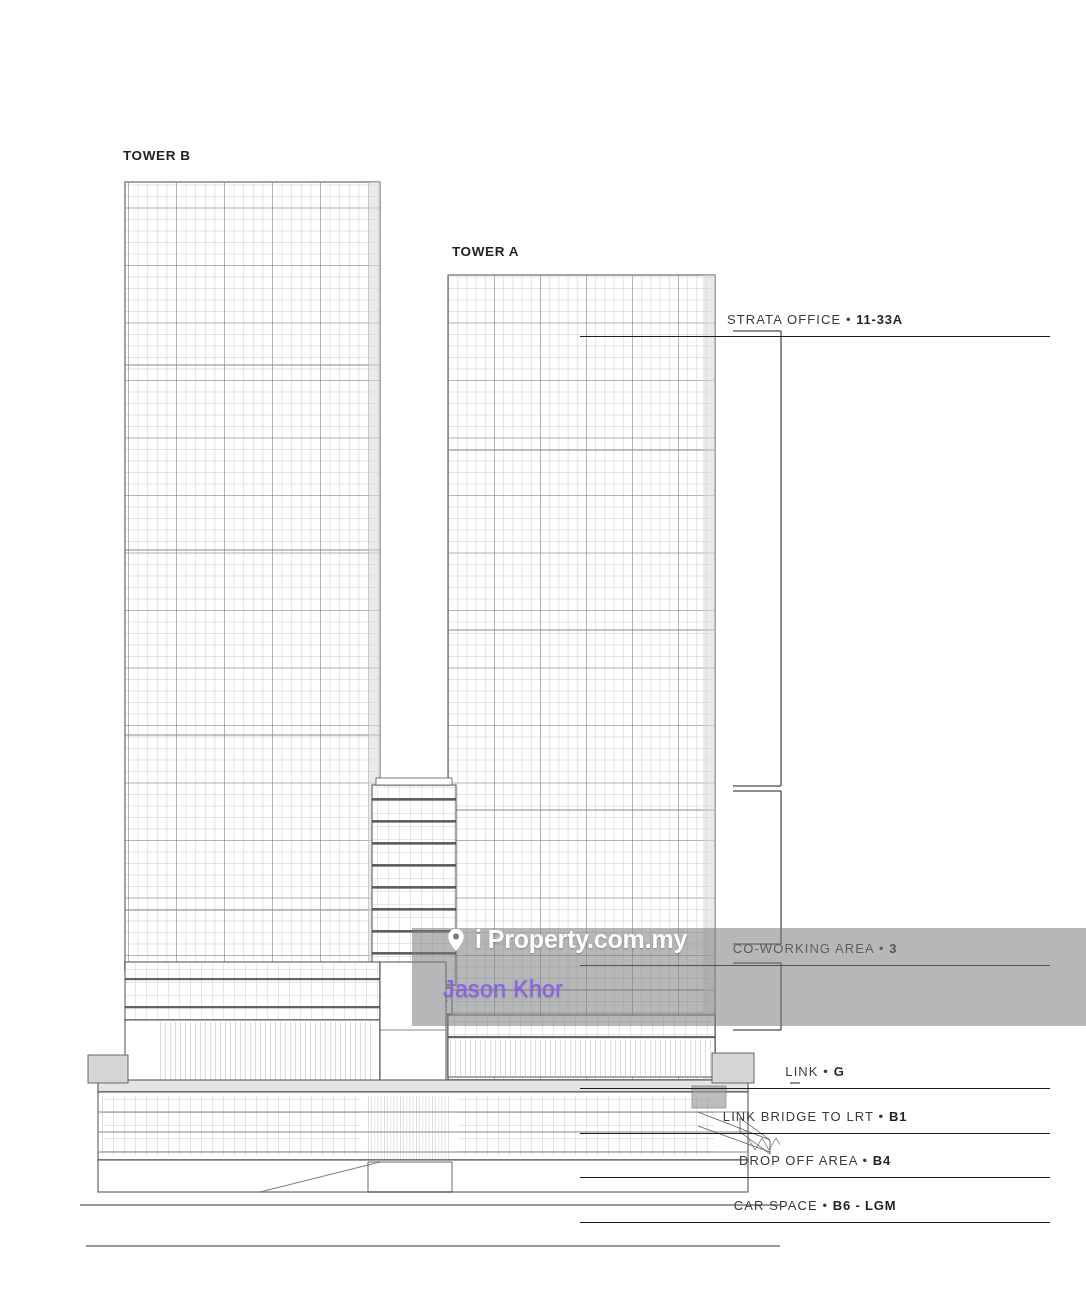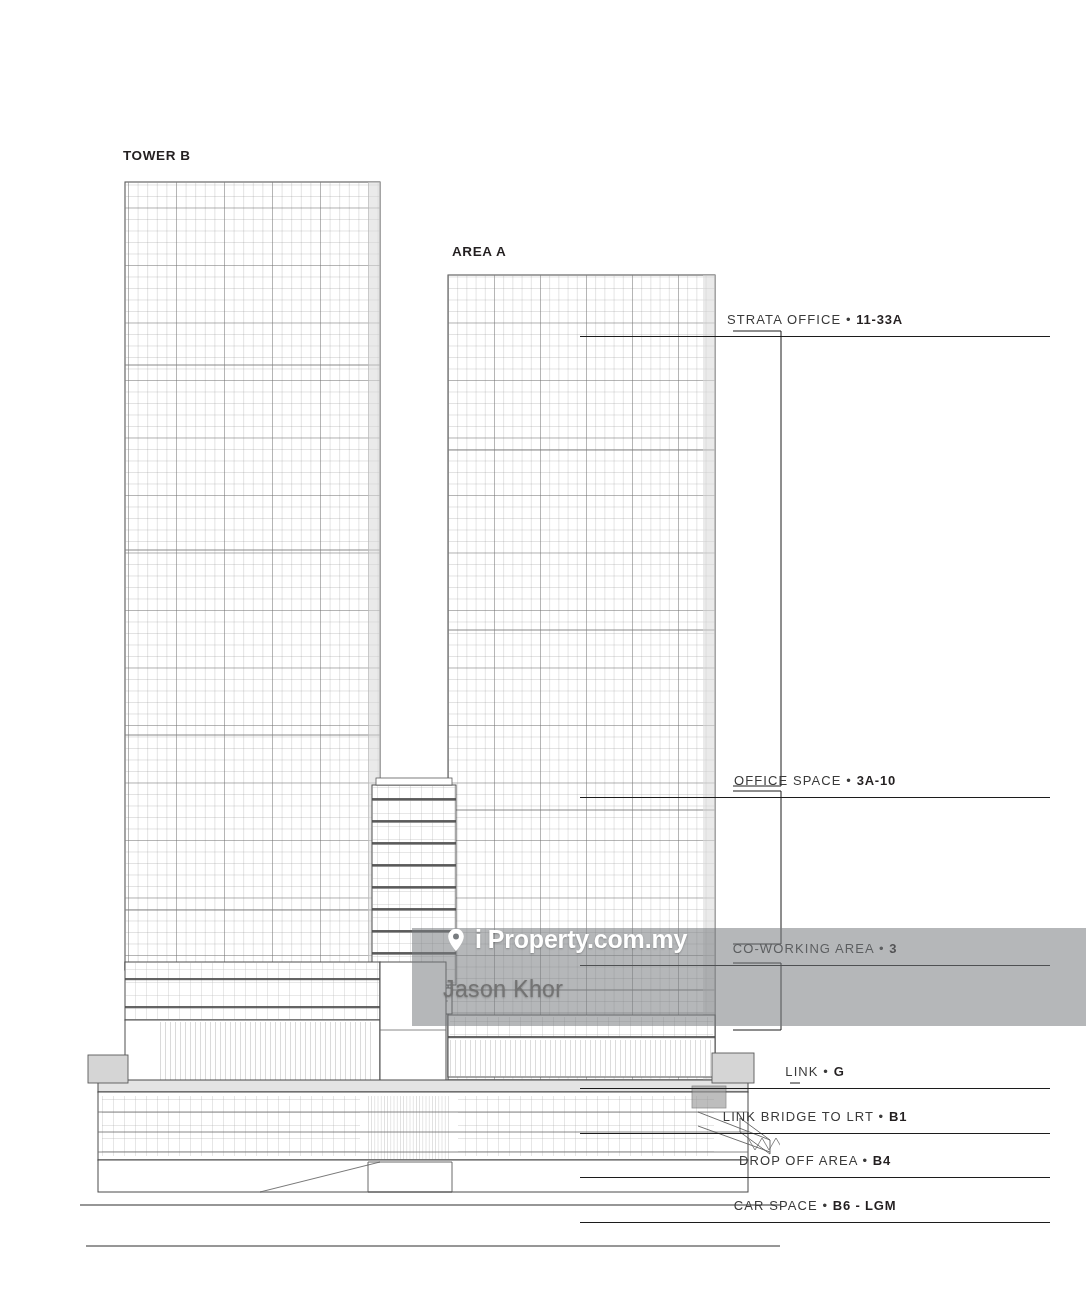--- a/index.html
+++ b/index.html
@@ -89,38 +89,38 @@
     color: #ffffff;
     font-size: 25px;
     font-weight: bold;
     letter-spacing: -0.2px;
     text-shadow: 0 1px 2px rgba(0,0,0,0.25);
   }
   #watermark-agent {
     position: absolute;
     left: 443px;
     top: 976px;
-    color: #737373;
+    color: #8b5cf6;
     font-size: 23px;
     letter-spacing: 0.4px;
     text-shadow: 0 1px 2px rgba(0,0,0,0.25);
   }
   .pin {
     display: inline-block;
     width: 26px;
     height: 26px;
   }
 </style>
 </head>
 <body>
 
 <div id="stage">
 
   <div class="tower-label" id="tower-b-label">TOWER B</div>
-  <div class="tower-label" id="tower-a-label">AREA A</div>
+  <div class="tower-label" id="tower-a-label">TOWER A</div>
 
   <svg id="drawing" viewBox="0 0 700 1100" preserveAspectRatio="none">
     <defs>
 
       <pattern id="gridB" width="9.6" height="11.5" patternUnits="userSpaceOnUse">
         <path d="M0 0 H9.6 M0 0 V11.5" stroke="#9a9a9a" stroke-width="0.55" fill="none"></path>
       </pattern>
       <pattern id="gridBcoarse" width="48" height="57.5" patternUnits="userSpaceOnUse">
         <path d="M0 0 H48 M0 0 V57.5" stroke="#6f6f6f" stroke-width="0.8" fill="none"></path>
       </pattern>
@@ -276,26 +276,20 @@
     </g>
   </svg>
 
   <div class="legend-row" style="top:312px;">
     <span>STRATA OFFICE</span>
     <span>•</span>
     <span class="lvl">11-33A</span>
     <span class="rule"></span>
   </div>
 
-  <div class="legend-row" style="top:773px;">
-    <span>OFFICE SPACE</span>
-    <span>•</span>
-    <span class="lvl">3A-10</span>
-    <span class="rule"></span>
-  </div>
 
   <div class="legend-row" style="top:941px;">
     <span>CO-WORKING AREA</span>
     <span>•</span>
     <span class="lvl">3</span>
     <span class="rule"></span>
   </div>
 
 
   <div class="legend-row" style="top:1064px;">

